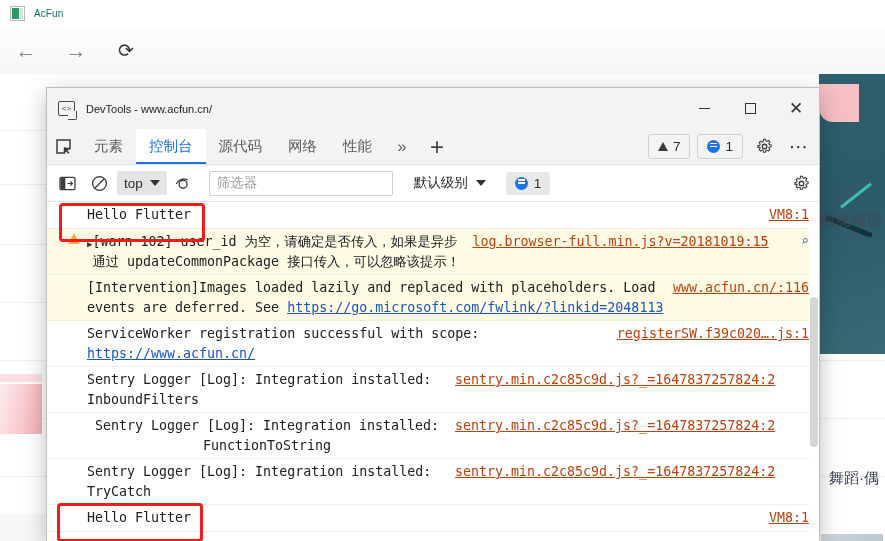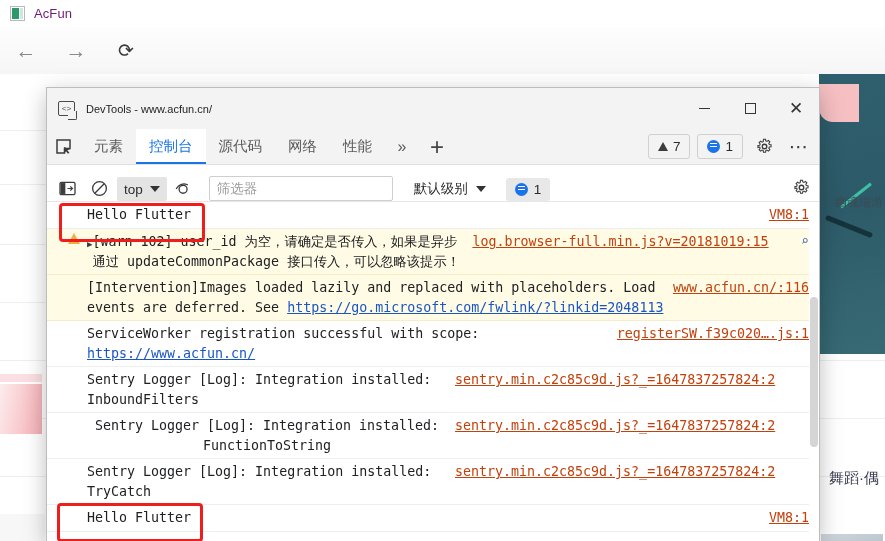--- a/index.html
+++ b/index.html
@@ -43,22 +43,22 @@
   }
   .tab-favicon::after {
     content: "";
     position: absolute;
     left: 9px; top: 1px;
     width: 3px; height: 11px;
     background: #cfe8dd;
   }
   .tab-title {
     margin-left: 9px;
-    font-size: 13px;
-    color: #701a75;
+    font-size: 10px;
+    color: #0f766e;
     letter-spacing: .1px;
   }
   .browser-toolbar {
     position: absolute;
     left: 0; top: 27px;
     width: 885px; height: 47px;
     background: linear-gradient(#fdfdfd, #f6f6f6);
     border-bottom: 1px solid #e3e3e3;
   }
   .nav-btn {
@@ -109,22 +109,22 @@
   .hero-art .dark-swish {
     position: absolute;
     left: 5px; top: 150px;
     width: 50px; height: 5px;
     background: #14333d;
     transform: rotate(22deg);
     border-radius: 3px;
   }
   .hero-label {
     position: absolute;
-    right: 2px; top: 120px;
-    font-size: 12px;
+    right: 2px; top: 136px;
+    font-size: 16px;
     color: #3c4b55;
     white-space: nowrap;
   }
   .page-pink-left {
     position: absolute;
     left: 0; top: 310px;
     width: 42px; height: 50px;
     background: linear-gradient(100deg, #fdeced, #f4aeb4);
   }
   .page-pink-left2 {
@@ -340,21 +340,21 @@
     justify-content: center;
     color: #3c3c3c;
   }
   .dots-btn { font-size: 19px; letter-spacing: 1.5px; }
 
   .dt-console-toolbar {
     height: 36px;
     background: #ffffff;
     border-bottom: 1px solid #e6e6e6;
     display: flex;
-    align-items: flex-end;
+    align-items: center;
     padding: 0 4px 0 6px;
     gap: 4px;
   }
   .tb-icon {
     width: 28px; height: 26px;
     display: flex;
     align-items: center;
     justify-content: center;
     color: #3c3c3c;
   }

